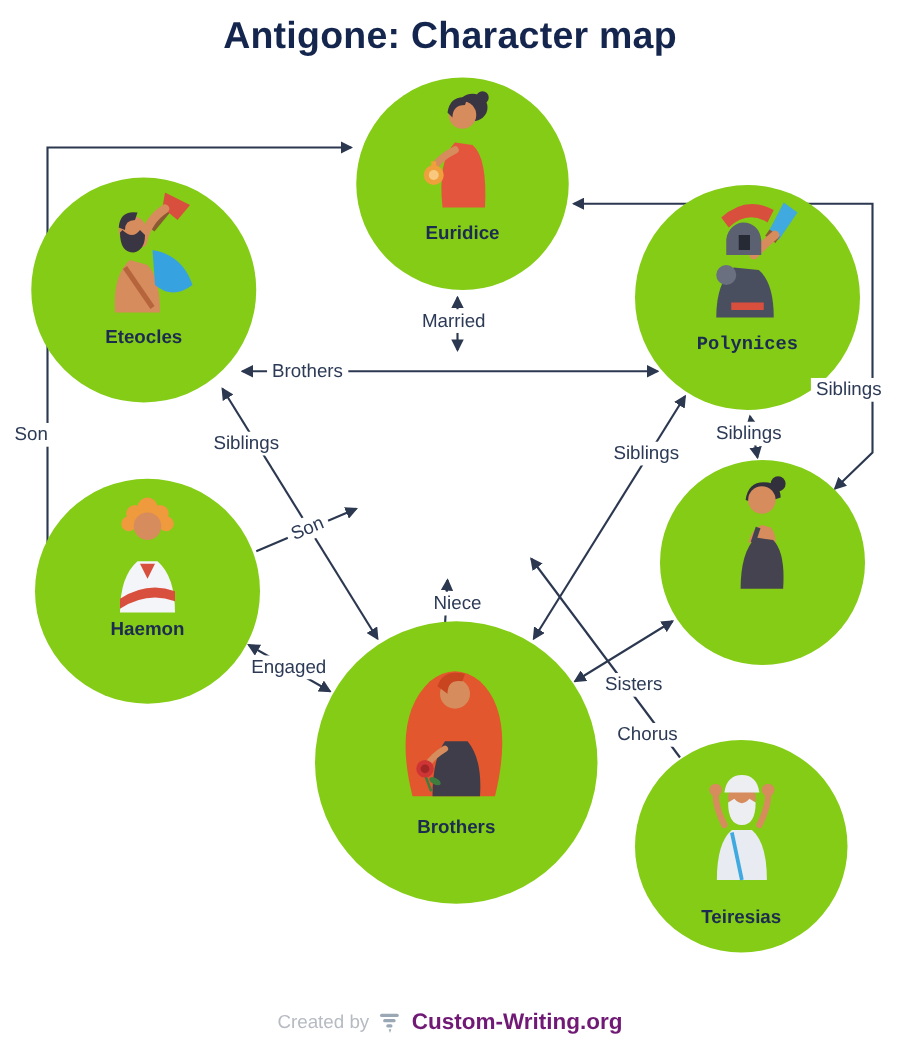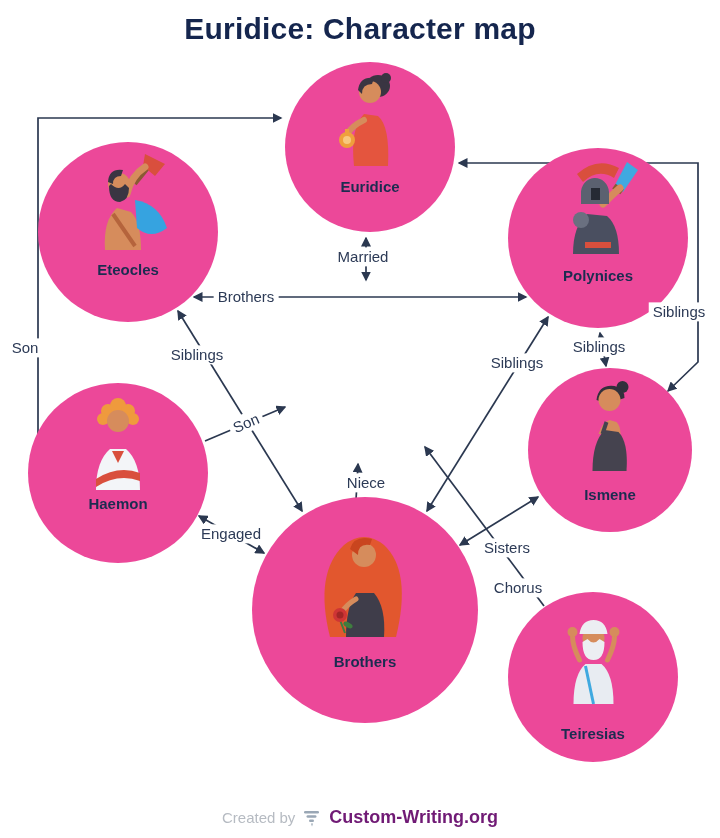--- a/index.html
+++ b/index.html
@@ -1,37 +1,37 @@
 <!DOCTYPE html>
 <html><head>
 <meta charset="utf-8">
 <style>
   html,body { margin:0; padding:0; background:#fff; font-family:"Liberation Sans", sans-serif; }
   .canvas { position:relative; width:720px; height:838px; background:#fff; overflow:hidden; margin:0 auto; }
   .title { position:absolute; top:12px; left:0; width:100%; text-align:center;
            font-size:30px; font-weight:800; color:#15264e; letter-spacing:.2px; }
   .arrows { position:absolute; left:0; top:0; z-index:1; }
-  .node { position:absolute; border-radius:50%; background:#ec4899; z-index:2; }
+  .node { position:absolute; border-radius:50%; background:#84cc16; z-index:2; }
   .node-icon { position:absolute; left:50%; transform:translateX(-50%); }
   .node-label { position:absolute; left:0; width:100%; text-align:center;
                 font-weight:bold; font-size:15px; color:#1c2c50; }
   .edge-label { position:absolute; z-index:4; background:#fff; color:#2c3a56; font-size:15px;
                 line-height:1.15; padding:1px 4px; transform:translate(-50%,-50%); white-space:nowrap; }
   .edge-label.rot { transform:translate(-50%,-50%) rotate(-23deg); }
   .footer { position:absolute; bottom:10px; left:0; width:100%;
             display:flex; justify-content:center; align-items:center; gap:7px; }
   .created-by { font-size:15px; color:#b6bbc2; }
   .brand { font-size:18px; font-weight:bold; color:#701a75; }
 </style>
 </head>
 <body>
 
 <div class="canvas">
 
-  <div class="title">Euridice: Character map</div>
+  <div class="title">Antigone: Character map</div>
 
   <svg class="arrows" width="720" height="838">
     <defs>
       <marker id="ah" markerWidth="10" markerHeight="10" refX="8.5" refY="5" orient="auto-start-reverse" markerUnits="userSpaceOnUse">
         <path d="M0,0 L10,5 L0,10 Z" fill="#2b3850"></path>
       </marker>
     </defs>
     <g stroke="#2b3850" stroke-width="1.7" fill="none">
       <line x1="366" y1="238" x2="366" y2="280" marker-start="url(#ah)" marker-end="url(#ah)"></line>
       <line x1="194" y1="297" x2="526" y2="297" marker-start="url(#ah)" marker-end="url(#ah)"></line>
@@ -56,21 +56,21 @@
       <path d="M38,20 Q40,6 54,8 L52,14 Q42,14 42,24 Z" fill="#3a3542"></path>
       <path d="M34,96 Q30,58 44,44 L58,46 Q70,56 68,96 Z" fill="#e4553e"></path>
       <path d="M44,50 Q32,56 28,63" stroke="#d68c5c" stroke-width="6" fill="none" stroke-linecap="round"></path>
       <rect x="25" y="59" width="4" height="5" fill="#ef9f3c"></rect>
       <circle cx="27" cy="70" r="8" fill="#ef9f3c"></circle>
       <circle cx="27" cy="70" r="4" fill="#f8c87e"></circle>
     </svg>
     <div class="node-label" style="top:68%;">Euridice</div>
   </div>
 
-  <div class="node" style="left:38px;top:142px;width:180px;height:180px;">
+  <div class="node" style="left:25px;top:142px;width:180px;height:180px;">
     <svg class="node-icon" width="110" height="100" viewBox="0 0 110 100" style="top:12px;">
       <path d="M62,30 L80,8" stroke="#8a5a33" stroke-width="4" fill="none"></path>
       <path d="M72,0 L92,10 L82,22 L70,12 Z" fill="#d94f3d"></path>
       <path d="M54,40 Q58,22 72,13" stroke="#d68c5c" stroke-width="7" fill="none" stroke-linecap="round"></path>
       <circle cx="46" cy="30" r="11" fill="#d68c5c"></circle>
       <path d="M35,28 Q36,14 50,16 L48,22 Q40,22 40,30 Z" fill="#3a3542"></path>
       <path d="M36,32 Q36,48 47,48 Q56,46 56,34 L52,30 Q46,38 38,30 Z" fill="#3a3542"></path>
       <path d="M32,96 Q30,66 44,54 L58,58 Q68,68 68,96 Z" fill="#d68c5c"></path>
       <path d="M40,60 L62,92" stroke="#b5643c" stroke-width="4"></path>
       <path d="M62,46 Q86,50 94,74 Q78,86 64,74 Z" fill="#36a3e0"></path>
@@ -83,21 +83,21 @@
       <path d="M34,16 Q54,-2 76,10 L71,20 Q55,10 40,24 Z" fill="#d94f3d"></path>
       <path d="M84,4 L95,12 L80,34 L72,27 Z" fill="#3fa9e0"></path>
       <rect x="70" y="28" width="10" height="6" fill="#8a5a33" transform="rotate(35 75 31)"></rect>
       <path d="M60,46 Q70,36 77,30" stroke="#d68c5c" stroke-width="7" fill="none" stroke-linecap="round"></path>
       <path d="M38,36 a14,15 0 0 1 28,-2 l0,12 -28,0 Z" fill="#5b6170"></path>
       <rect x="48" y="30" width="9" height="12" fill="#262a34"></rect>
       <path d="M30,96 Q30,68 44,56 L64,58 Q76,68 76,96 Z" fill="#4a4f60"></path>
       <circle cx="38" cy="62" r="8" fill="#6a7080"></circle>
       <rect x="42" y="84" width="26" height="6" fill="#d94f3d"></rect>
     </svg>
-    <div class="node-label" style="top:66%;">Polynices</div>
+    <div class="node-label" style="top:66%;font-family:Liberation Mono, monospace;">Polynices</div>
   </div>
 
 
   <div class="node" style="left:28px;top:383px;width:180px;height:180px;">
     <svg class="node-icon" width="100" height="98" viewBox="0 0 100 98" style="top:12px;">
       <circle cx="40" cy="16" r="7" fill="#ef9a3d"></circle>
       <circle cx="50" cy="11" r="8" fill="#ef9a3d"></circle>
       <circle cx="60" cy="16" r="7" fill="#ef9a3d"></circle>
       <circle cx="35" cy="24" r="6" fill="#ef9a3d"></circle>
       <circle cx="65" cy="24" r="6" fill="#ef9a3d"></circle>
@@ -111,21 +111,20 @@
 
   <div class="node" style="left:528px;top:368px;width:164px;height:164px;">
     <svg class="node-icon" width="95" height="95" viewBox="0 0 95 95" style="top:10px;">
       <circle cx="60" cy="9" r="6" fill="#32303c"></circle>
       <path d="M34,22 Q36,6 52,8 Q62,10 62,20 L56,22 Q54,14 46,15 Q38,16 40,24 Z" fill="#32303c"></path>
       <circle cx="47" cy="22" r="11" fill="#d68c5c"></circle>
       <path d="M36,56 Q40,44 47,42 L54,44 Q58,48 58,56 Z" fill="#d68c5c"></path>
       <path d="M30,93 Q30,64 42,52 L56,54 Q66,64 64,93 Z" fill="#45434f"></path>
       <path d="M44,44 L40,56" stroke="#45434f" stroke-width="4"></path>
     </svg>
-    <div class="node-label" style="top:72%;">Ismene</div>
   </div>
 
   <div class="node" style="left:252px;top:497px;width:226px;height:226px;">
     <svg class="node-icon" width="130" height="130" viewBox="0 0 130 130" style="top:18px;">
       <path d="M30,122 Q14,58 44,30 Q64,14 84,30 Q112,56 96,122 Z" fill="#e2572e"></path>
       <circle cx="64" cy="40" r="12" fill="#d68c5c"></circle>
       <path d="M50,34 Q54,20 72,24 L70,30 Q58,28 58,40 Z" fill="#c9451f"></path>
       <path d="M46,122 Q46,92 56,78 L74,78 Q86,92 84,122 Z" fill="#3f3d4a"></path>
       <path d="M56,84 Q46,90 42,97" stroke="#d68c5c" stroke-width="5" fill="none" stroke-linecap="round"></path>
       <path d="M40,105 L45,118" stroke="#3f7d3f" stroke-width="2" fill="none"></path>

